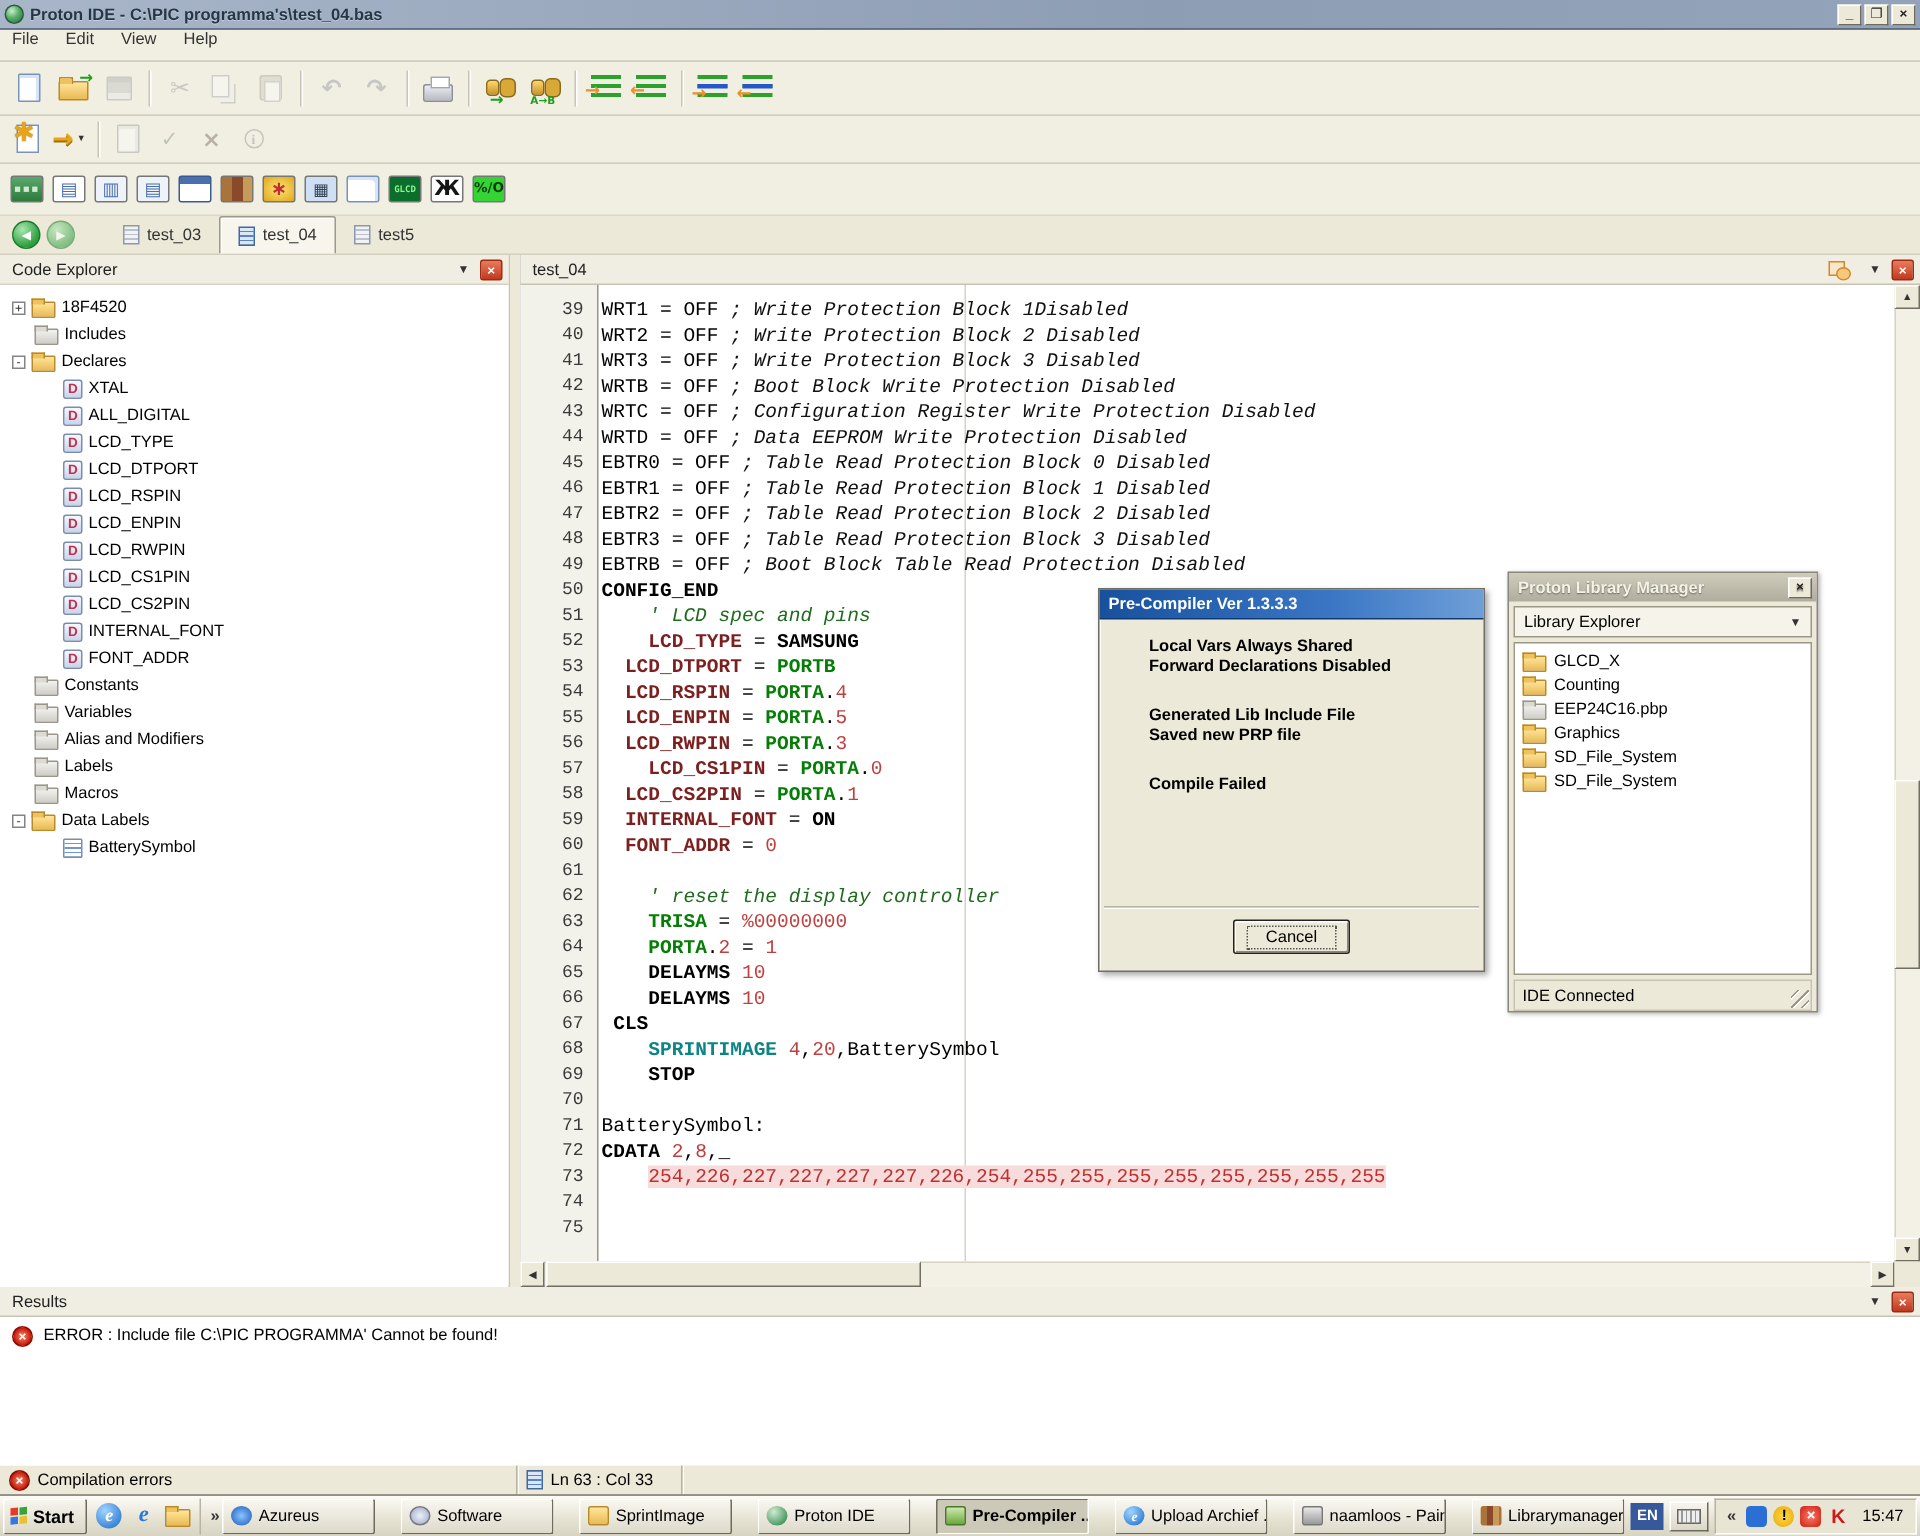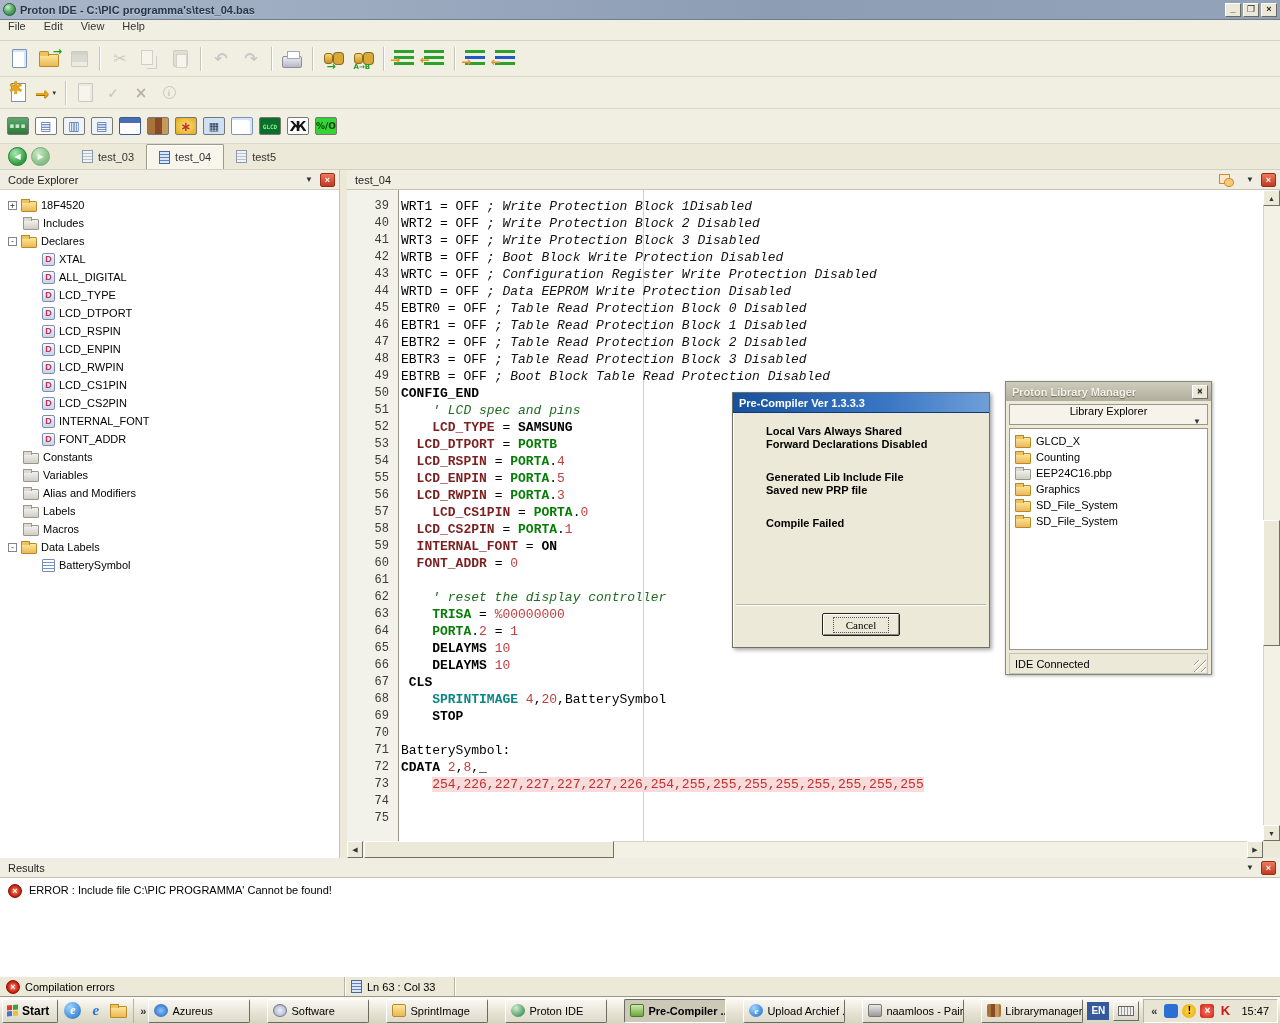--- a/index.html
+++ b/index.html
@@ -151,32 +151,32 @@
 
   
   #precompiler { position:absolute; left:732px; top:392px; width:258px; height:256px; background:#ece9d8;
     border:1px solid #716f64; box-shadow:2px 2px 4px rgba(0,0,0,.35), inset 1px 1px 0 #fff; z-index:50; }
   #precompiler .dtitle { height:20px; background:linear-gradient(90deg,#17519e,#3a76c4 60%,#6f9fd8);
     color:#fff; font-weight:bold; display:flex; align-items:center; padding-left:6px; border-bottom:1px solid #0e3a74; }
   #pcbody { position:absolute; left:3px; right:3px; top:22px; bottom:44px; padding:10px 0 0 30px; }
   .pcmsg { height:13px; line-height:13px; font-weight:bold; color:#000; }
   .pcgap { height:20px; }
   #pcbtnrow { position:absolute; left:3px; right:3px; bottom:3px; height:40px; border-top:1px solid #b8b4a4;
-    box-shadow:0 1px 0 #fff inset; display:flex; align-items:center; justify-content:center;font-family:Liberation Serif, serif; }
+    box-shadow:0 1px 0 #fff inset; display:flex; align-items:center; justify-content:center; }
   #cancelbtn { width:78px; height:23px; background:#ece9d8; border:1px solid #222; border-radius:2px;
     box-shadow:inset 1px 1px 0 #fff, inset -1px -1px 0 #8a887c; display:flex; align-items:center; justify-content:center; }
   #cancelbtn .inner { border:1px dotted #555; padding:1px 12px; }
 
   
   #libman { position:absolute; left:1005px; top:381px; width:207px; height:294px; background:#ece9d8;
     border:1px solid #8a887c; box-shadow:1px 1px 3px rgba(0,0,0,.3); z-index:40; }
   #libman .ltitle { height:19px; background:linear-gradient(#cfccbc,#b0ad9e); color:#f4f2e6; font-weight:bold;
     display:flex; align-items:center; padding:0 3px 0 6px; text-shadow:0 1px 1px #6a675c; }
   #libman .ltitle .lttext { flex:1; }
-  #libcombo { margin:3px; height:21px; background:#f6f4ea; border:1px solid #9a9787; display:flex; align-items:center; padding:0 6px; color:#000;flex-direction:column; }
+  #libcombo { margin:3px; height:21px; background:#f6f4ea; border:1px solid #9a9787; display:flex; align-items:center; padding:0 6px; color:#000; }
   #libcombo .cbarrow { margin-left:auto; font-size:8px; color:#333; }
   #liblist { margin:0 3px; height:222px; background:#fff; border:1px solid #9a9787; padding-top:4px; }
   .librow { display:flex; align-items:center; gap:5px; height:16px; padding-left:5px; }
   #libstatus { margin:3px; height:21px; background:#ece9d8; border:1px solid #c6c3b2; display:flex; align-items:center; padding-left:5px; position:relative; }
   .grip { position:absolute; right:1px; bottom:1px; width:12px; height:12px;
     background:repeating-linear-gradient(135deg, transparent 0 3px, #9a978a 3px 4px, #fff 4px 5px); }
 
   
   #results { position:absolute; left:0; top:858px; width:1280px; height:118px; background:#fff; }
   #results .panelhdr { border-bottom:1px solid #c6c3b2; background:#f0eee2; }

